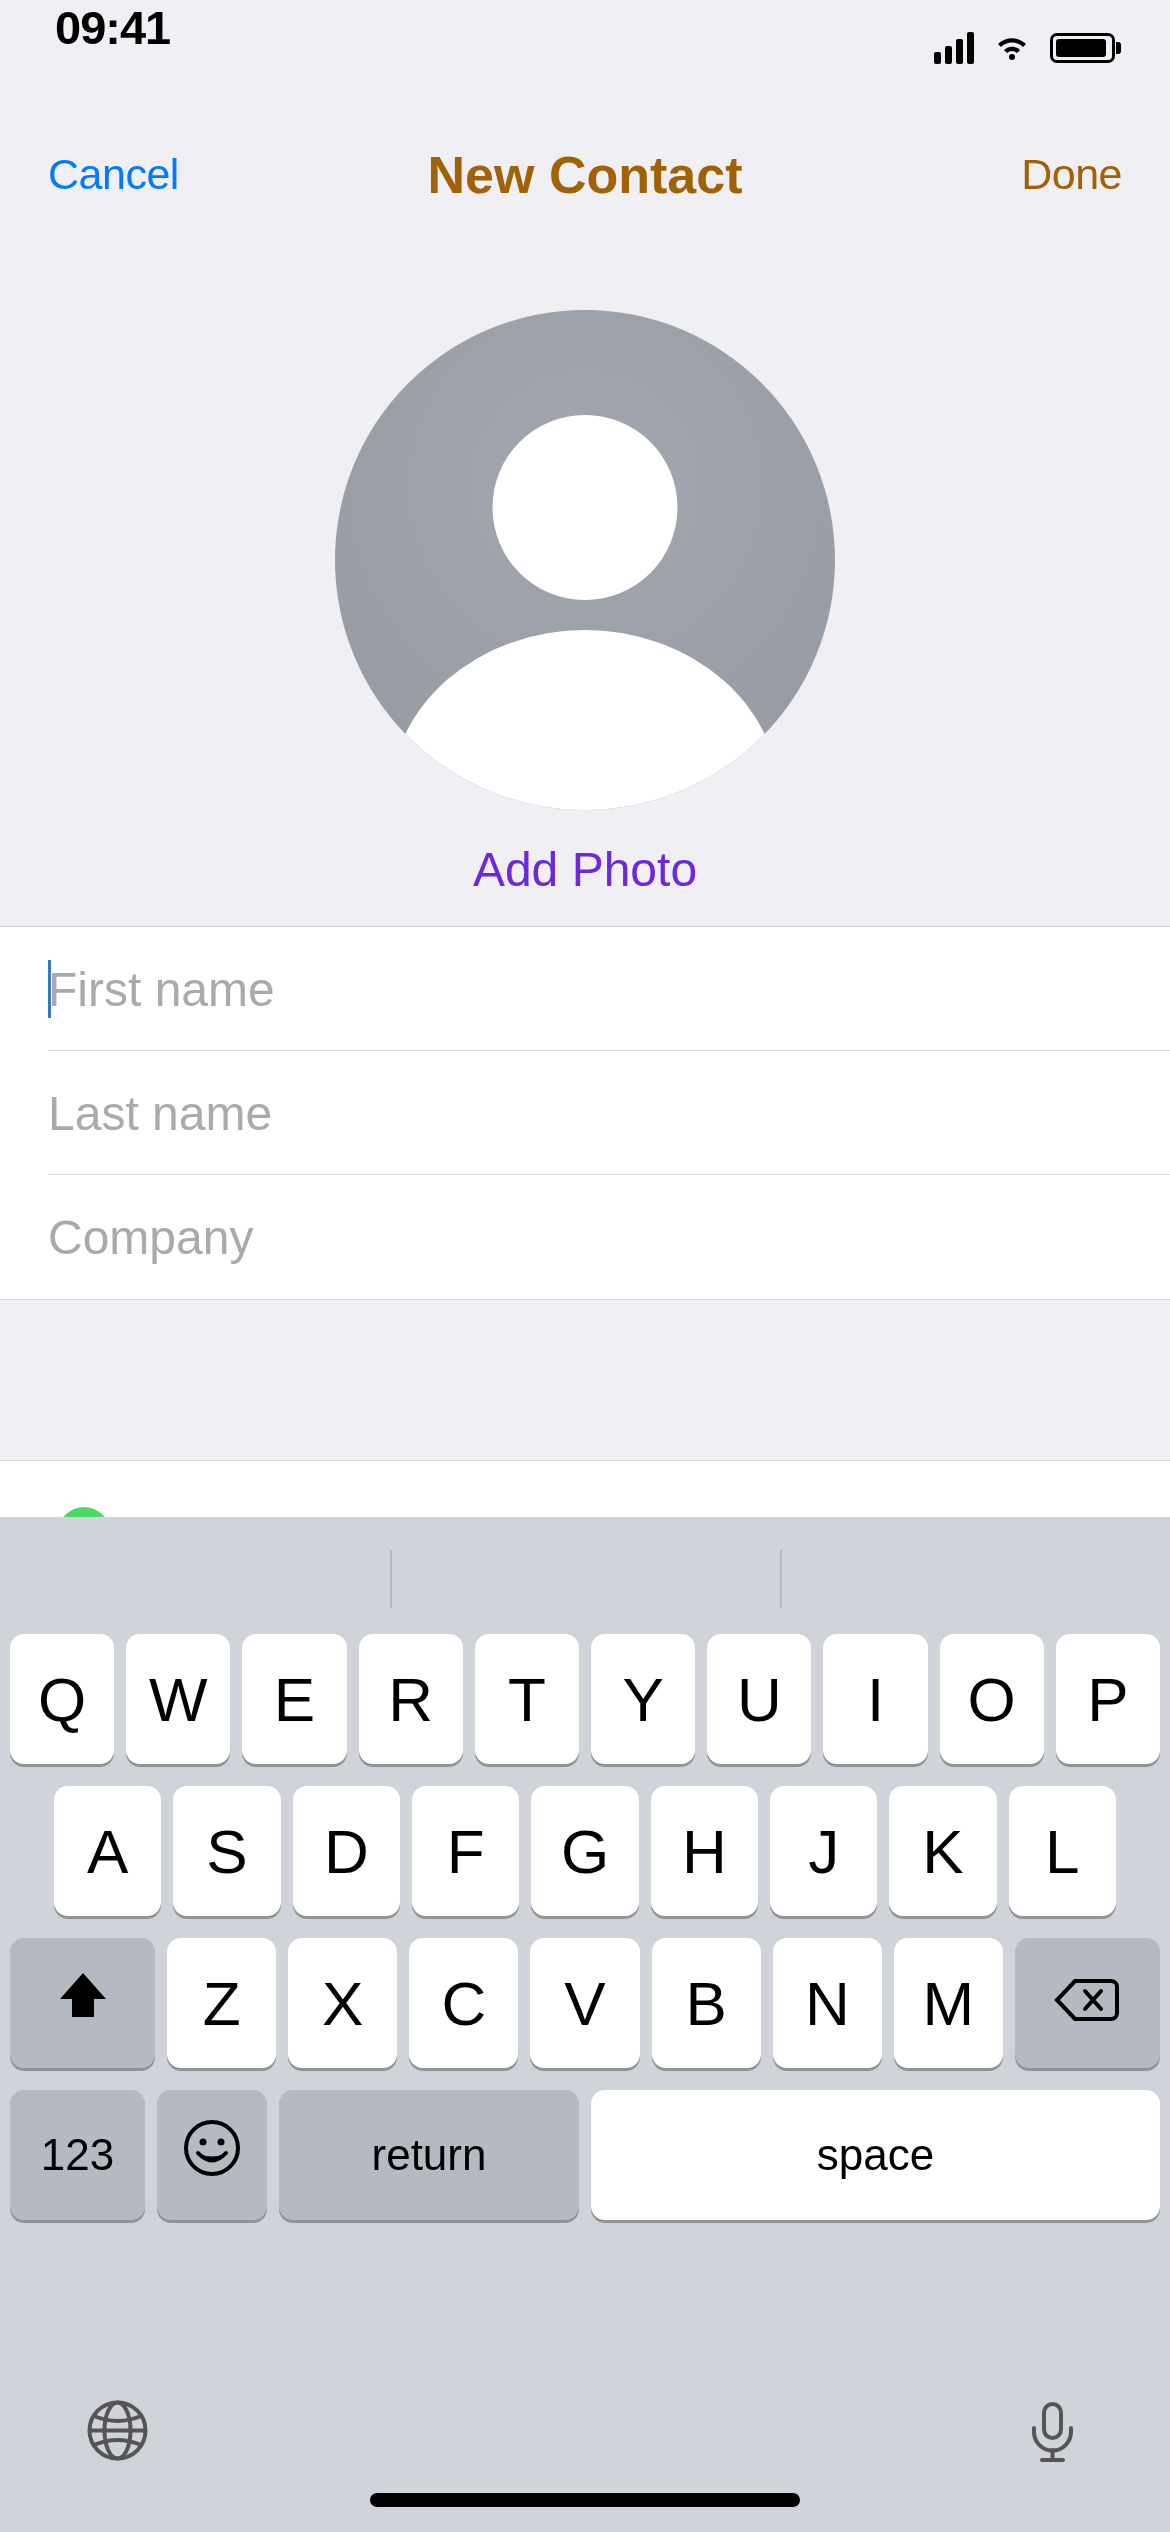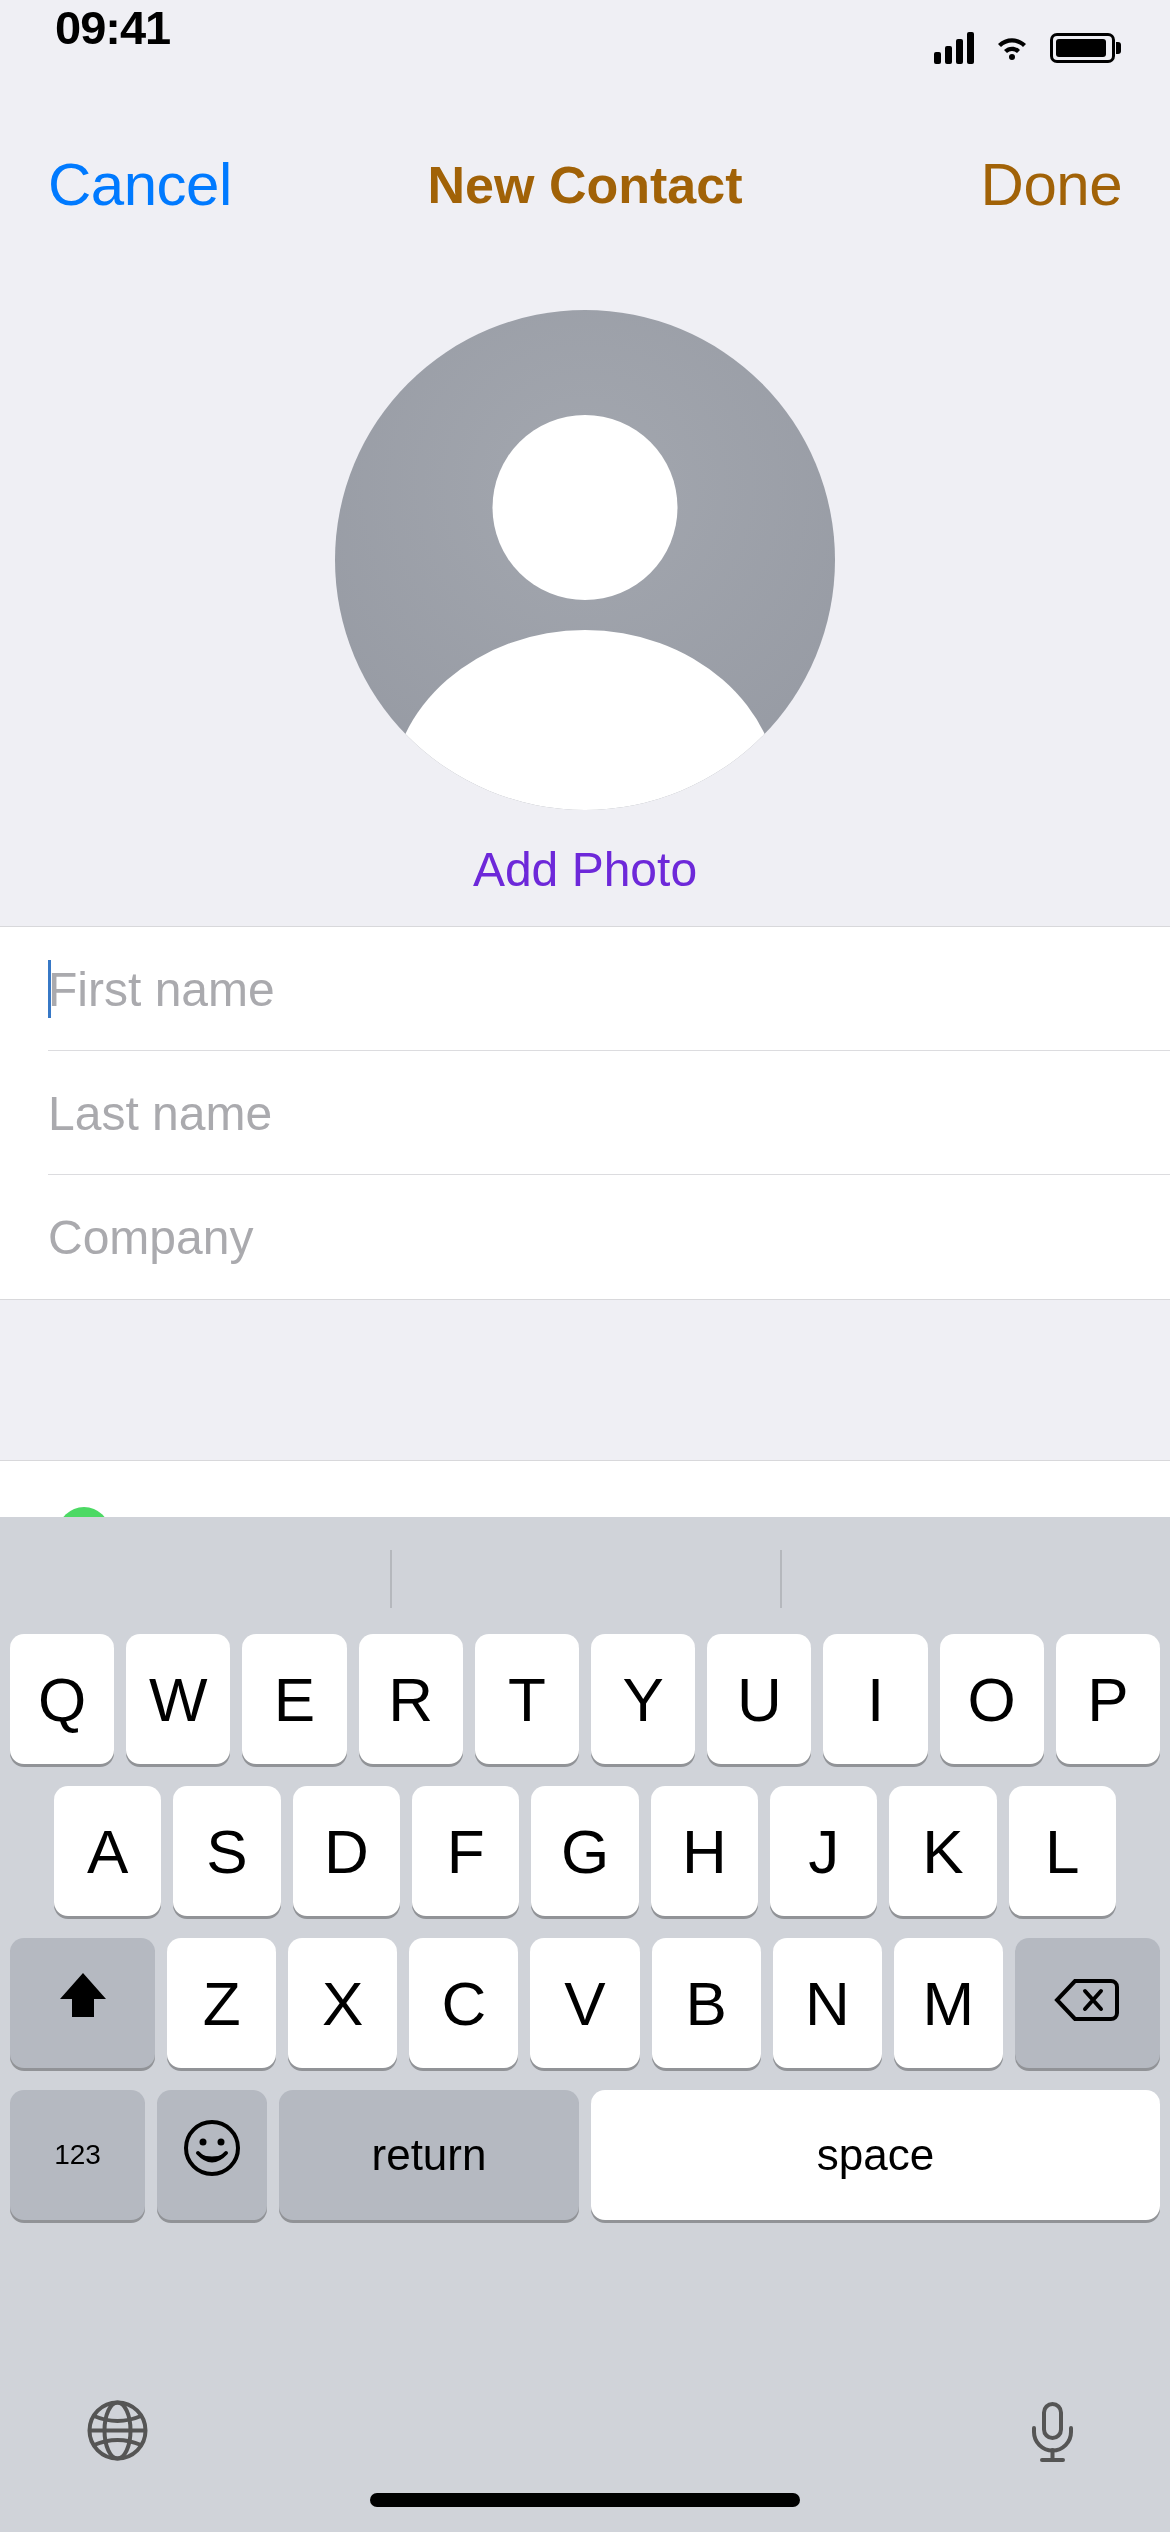--- a/index.html
+++ b/index.html
@@ -20,21 +20,21 @@
     .cell-bars { display: flex; align-items: flex-end; gap: 4px; height: 32px; }
     .cell-bars span { width: 7px; background: #000; border-radius: 2px; }
     .cell-bars span:nth-child(1){height:12px} .cell-bars span:nth-child(2){height:18px}
     .cell-bars span:nth-child(3){height:25px} .cell-bars span:nth-child(4){height:32px}
     .wifi-icon svg { width: 40px; height: 32px; display:block; }
     .battery { width: 65px; height: 30px; border: 3px solid #000; border-radius: 7px; position: relative; }
     .battery::after { content:""; position:absolute; right:-9px; top:50%; transform:translateY(-50%); width:5px; height:12px; background:#000; border-radius:0 3px 3px 0;}
     .battery-fill { position:absolute; left:3px; top:3px; bottom:3px; width:50px; background:#000; border-radius:3px;}
     
     .nav { position:absolute; top:150px; left:0; right:0; display:flex; align-items:center; justify-content:space-between; padding:0 48px;}
-    .nav-btn { font-size:60px; letter-spacing:-0.5px;text-align:right; }
+    .nav-btn { font-size:43px; letter-spacing:-0.5px;text-align:right; }
     .nav-cancel { color:#007aff; }
     .nav-done { color:#a16207; }
     .nav-title { font-size:52px; font-weight:600; color:#a16207; position:absolute; left:50%; transform:translateX(-50%); }
     
     .avatar-wrap { position:absolute; top:310px; left:50%; transform:translateX(-50%); display:flex; flex-direction:column; align-items:center; }
     .avatar {
       width:500px; height:500px; border-radius:50%;
       background: radial-gradient(circle at 50% 35%, #a3a7af 0%, #9498a1 100%);
       position:relative; overflow:hidden;
     }
@@ -59,21 +59,21 @@
     .suggest-div.d1{left:390px} .suggest-div.d2{left:780px}
     .key-rows { padding: 0 10px;}
     .krow { display:flex; gap:12px; margin-bottom:22px; justify-content:center;}
     .key { flex:1; height:130px; background:#fff; border-radius:14px; box-shadow:0 3px 0 rgba(0,0,0,0.3); display:flex; align-items:center; justify-content:center; font-size:62px; font-weight:400; color:#000;}
     .key.special { background:#b5b9c1;}
     .shift-key { width:145px; flex:none;}
     .bksp-key { width:145px; flex:none; background:#b5b9c1;}
     .row3 { padding:0 44px;}
     .row3wrap { display:flex; gap:12px; margin-bottom:22px;}
     .row4 { display:flex; gap:12px; padding:0 0px;}
-    .num-key { width:135px; flex:none; background:#b5b9c1; font-size:28px;}
+    .num-key { width:135px; flex:none; background:#b5b9c1; font-size:44px;}
     .emoji-key { width:110px; flex:none; background:#b5b9c1;}
     .space-key { flex:1; font-size:44px;}
     .return-key { width:300px; flex:none; background:#b5b9c1; font-size:44px;}
     .kb-bottom { position:absolute; bottom:35px; left:0; right:0; height:130px; display:flex; align-items:center; justify-content:space-between; padding:0 85px;}
     .home-ind { position:absolute; bottom:25px; left:50%; transform:translateX(-50%); width:430px; height:14px; background:#000; border-radius:14px;}
     .globe-icon svg, .mic-icon svg { width:65px; height:65px; }
     .shift-arrow svg { width:58px; height:58px; }
     .bksp-icon svg { width:68px; height:50px; }
     .emoji-face svg { width:60px; height:60px; }
   </style>

